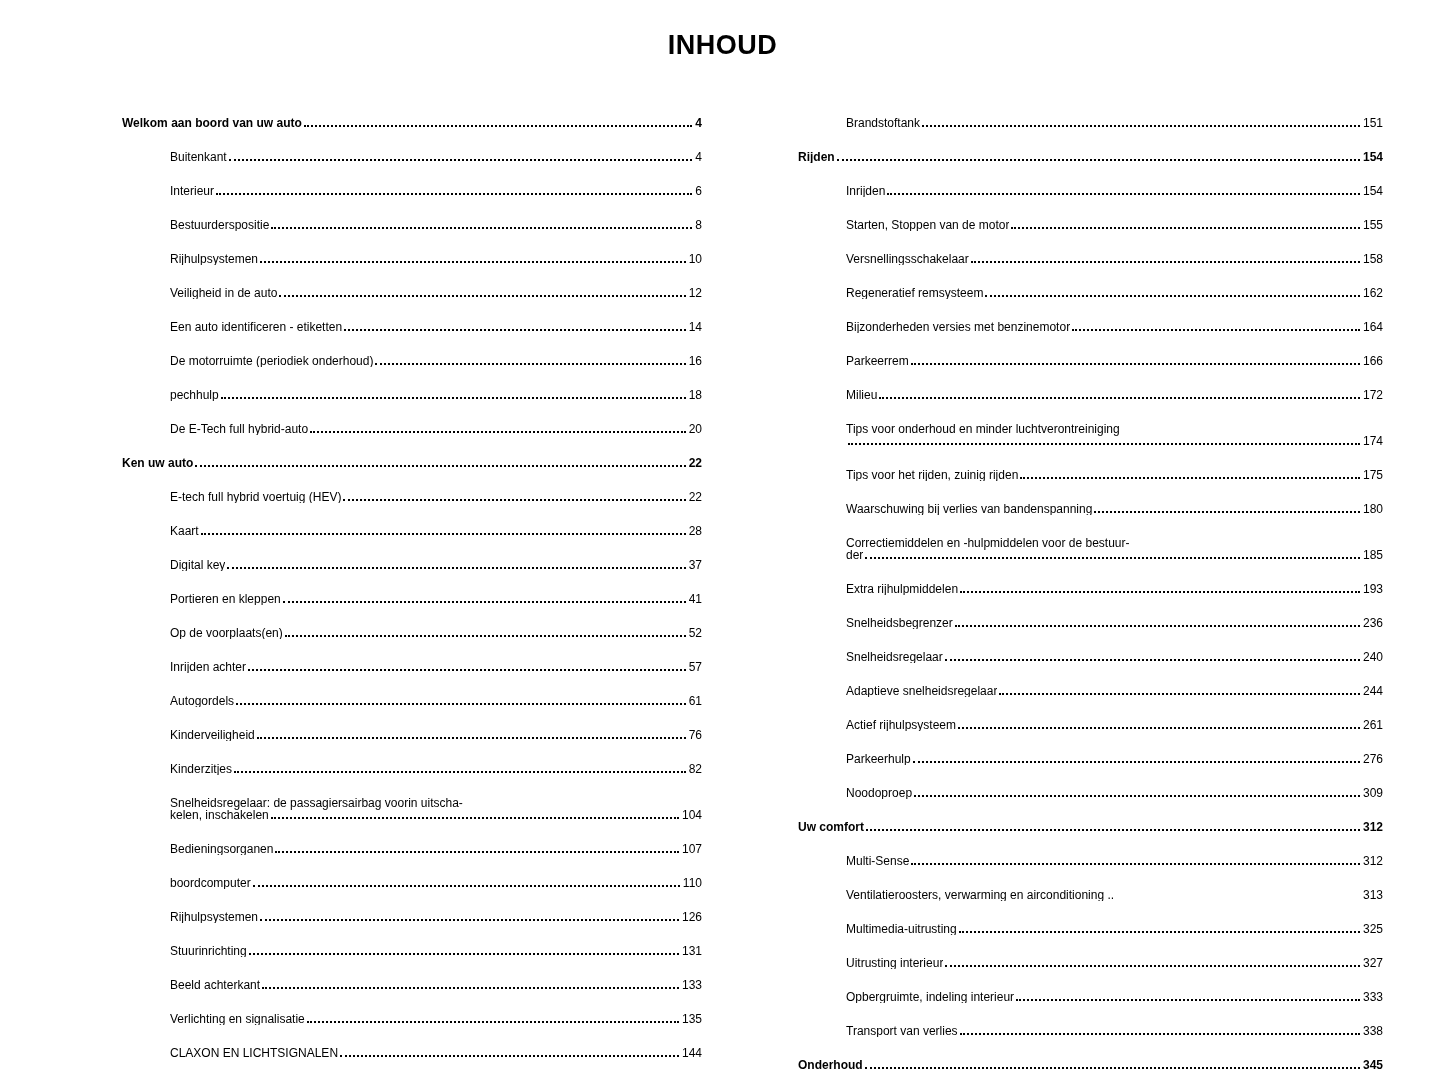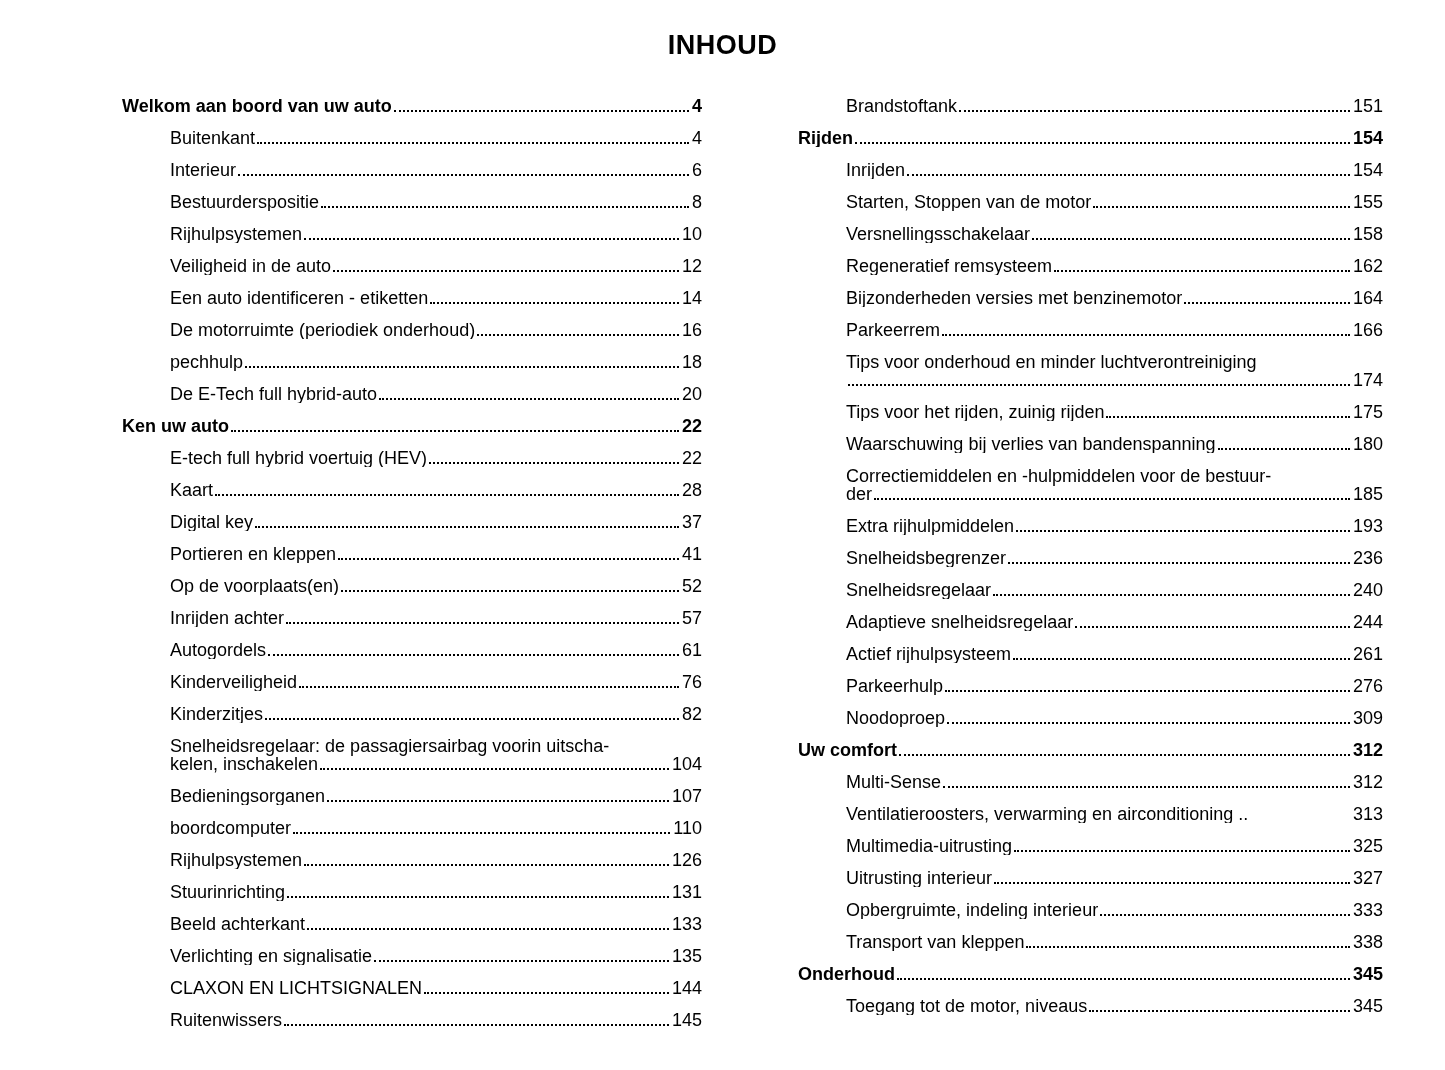--- a/index.html
+++ b/index.html
@@ -39,24 +39,25 @@
     box-sizing: border-box;
   }
   .col {
     width: 580px;
   }
   .col.right {
     width: 585px;
   }
   .toc-entry {
     display: block;
-    font-size: 18px;
+    font-size: 12px;
     line-height: 1.0;
     margin-bottom: 13px;
     position: relative;
+    margin-top: 20px;
   }
   .toc-entry .row {
     display: flex;
     align-items: baseline;
     width: 100%;
   }
   .toc-entry .label {
     white-space: nowrap;
     flex: 0 1 auto;
     overflow: hidden;
@@ -358,20 +359,27 @@
             <span class="page-num">164</span>
           </div>
         </div>
         <div class="toc-entry lvl2">
           <div class="row">
             <span class="label">Parkeerrem</span>
             <span class="leader"></span>
             <span class="page-num">166</span>
           </div>
         </div>
+        <div class="toc-entry lvl2">
+          <div class="row">
+            <span class="label">Milieu</span>
+            <span class="leader"></span>
+            <span class="page-num">172</span>
+          </div>
+        </div>
         <div class="toc-entry lvl2 wrap">
           <span class="first-line">Tips voor onderhoud en minder luchtverontreiniging</span>
           <div class="row">
             <span class="label"></span>
             <span class="leader"></span>
             <span class="page-num">174</span>
           </div>
         </div>
         <div class="toc-entry lvl2">
           <div class="row">
@@ -481,21 +489,21 @@
         </div>
         <div class="toc-entry lvl2">
           <div class="row">
             <span class="label">Opbergruimte, indeling interieur</span>
             <span class="leader"></span>
             <span class="page-num">333</span>
           </div>
         </div>
         <div class="toc-entry lvl2">
           <div class="row">
-            <span class="label">Transport van kleppen</span>
+            <span class="label">Transport van verlies</span>
             <span class="leader"></span>
             <span class="page-num">338</span>
           </div>
         </div>
         <div class="toc-entry lvl1">
           <div class="row">
             <span class="label">Onderhoud</span>
             <span class="leader"></span>
             <span class="page-num">345</span>
           </div>

